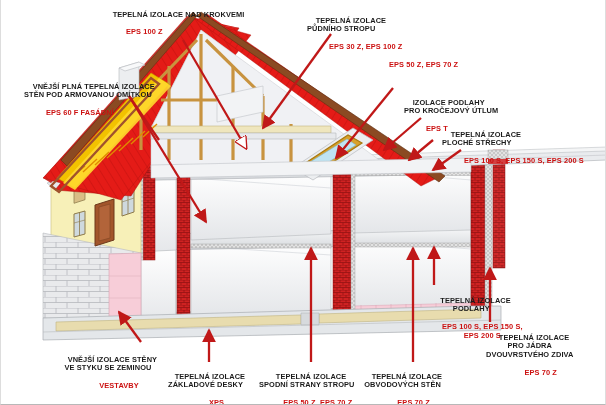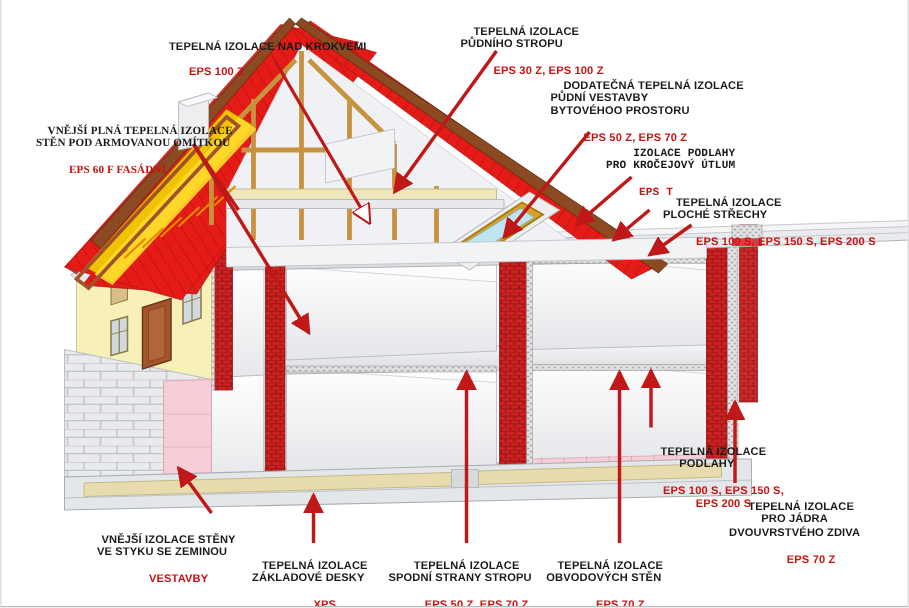--- a/index.html
+++ b/index.html
@@ -241,45 +241,42 @@
       <path d="M140 342 L118 312" marker-end="url(#ah)"></path>
 
       <path d="M208 362 L208 330" marker-end="url(#ah)"></path>
 
       <path d="M310 362 L310 248" marker-end="url(#ah)"></path>
 
       <path d="M412 362 L412 248" marker-end="url(#ah)"></path>
     </g>
   </svg>
 
-  <div class="callout c-left" style="left:103px;top:18px;">
+  <div class="callout c-left" style="left:103px;top:2px;">
     <span>TEPELNÁ IZOLACE NAD KROKVEMI</span>
     <span class="code">EPS 100 Z</span>
   </div>
 
   <div class="callout c-left" style="left:306px;top:8px;">
     <span>TEPELNÁ IZOLACE
 PŮDNÍHO STROPU</span>
     <span class="code">EPS 30 Z, EPS 100 Z</span>
   </div>
 
-  <div class="callout c-left" style="left:23px;top:74px;font-family:Liberation Serif, serif;">
+  <div class="callout c-left" style="left:23px;top:74px;">
     <span>VNĚJŠÍ PLNÁ TEPELNÁ IZOLACE
 STĚN POD ARMOVANOU OMÍTKOU</span>
     <span class="code">EPS 60 F FASÁDNÍ</span>
   </div>
 
   <div class="callout c-left" style="left:366px;top:44px;">
-    <span>DODATEČNÁ TEPELNÁ IZOLACE
-PŮDNÍ VESTAVBY
-BYTOVÉHOO PROSTORU</span>
     <span class="code">EPS 50 Z, EPS 70 Z</span>
   </div>
 
-  <div class="callout c-left" style="left:403px;top:90px;font-family:Liberation Mono, monospace;">
+  <div class="callout c-left" style="left:403px;top:90px;">
     <span>IZOLACE PODLAHY
 PRO KROČEJOVÝ ÚTLUM</span>
     <span class="code">EPS T</span>
   </div>
 
   <div class="callout c-left" style="left:441px;top:122px;">
     <span>TEPELNÁ IZOLACE
 PLOCHÉ STŘECHY</span>
     <span class="code">EPS 100 S, EPS 150 S, EPS 200 S</span>
   </div>

